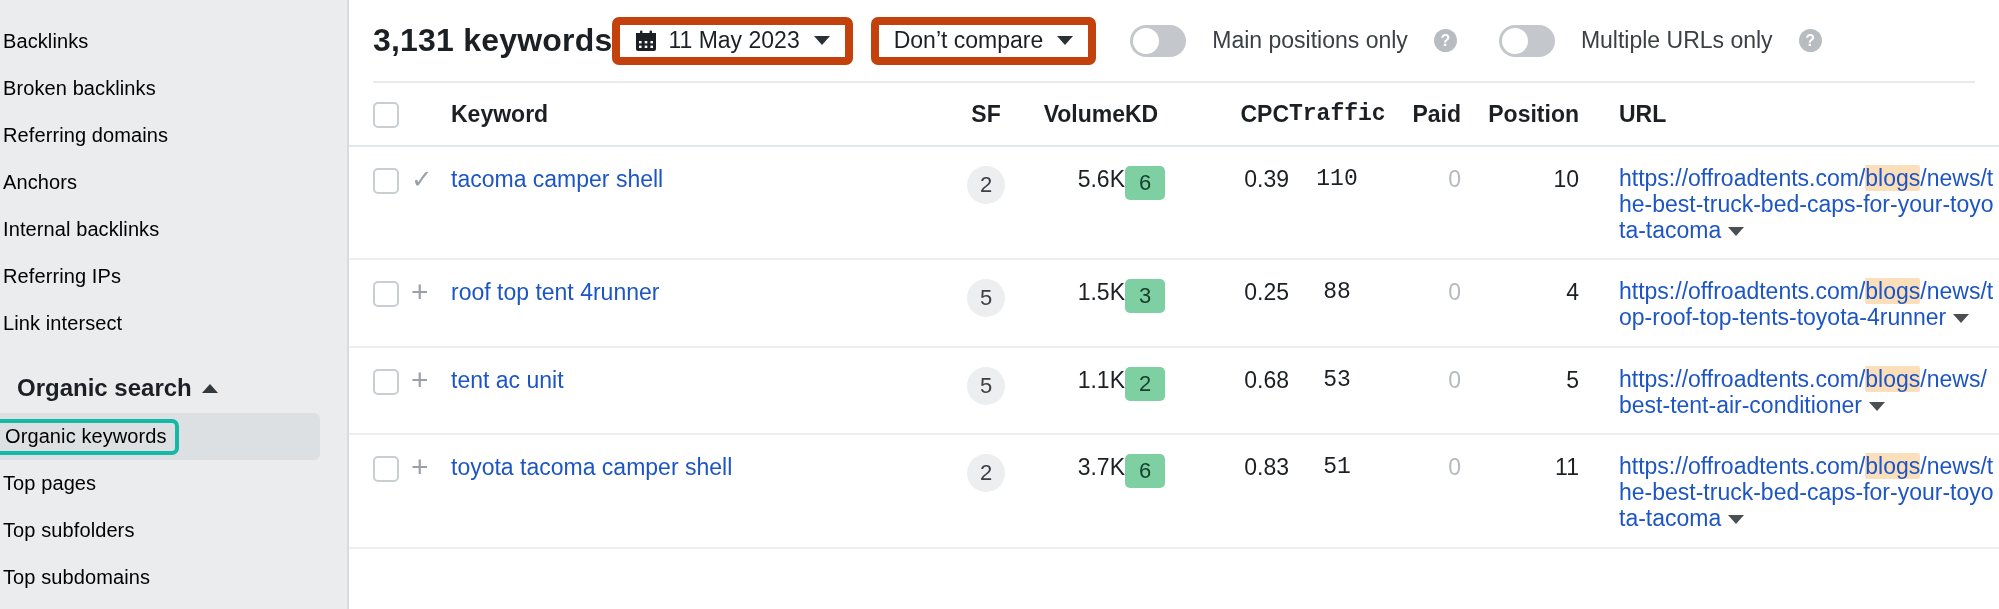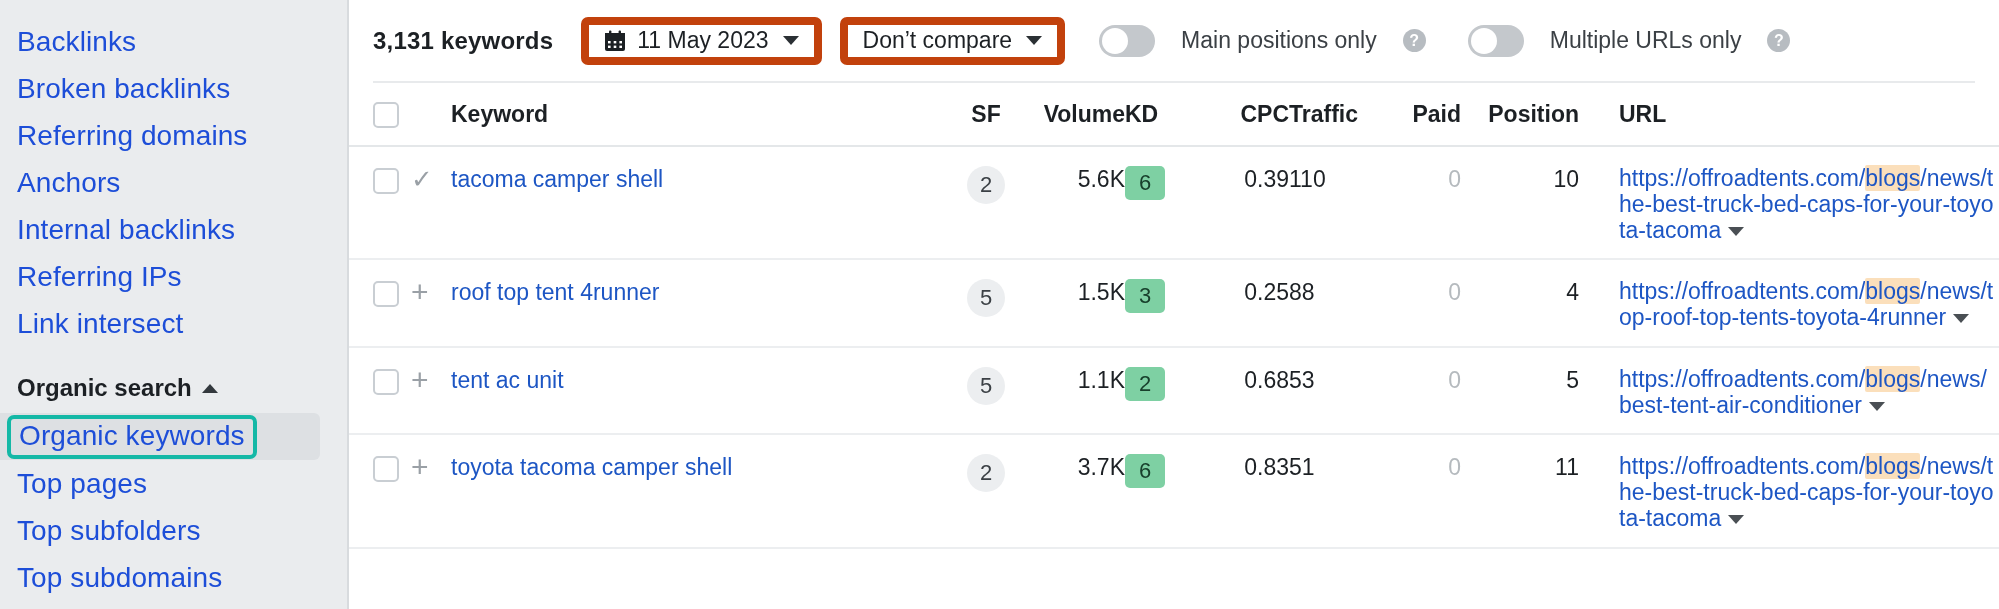--- a/index.html
+++ b/index.html
@@ -25,23 +25,23 @@
     background: #eaecee;
     position: relative;
     padding-top: 0;
     overflow: hidden;
   }
   .sidebar-inner { padding: 0 0 0 0; }
   .side-item {
     height: 47px;
     display: flex;
     align-items: center;
-    padding-left: 17px;
-    font-size: 28px;
-    color: #1d4ed8;
+    padding-left: 3px;
+    font-size: 20px;
+    color: #000000;
     letter-spacing: .1px;
     white-space: nowrap;
     position: relative;
   }
   .side-item.clipped-top { height: 18px; align-items: flex-end; overflow: hidden; }
   .side-section {
     height: 50px;
     display: flex;
     align-items: center;
     padding-left: 17px;
@@ -86,25 +86,24 @@
   }
 
   .toolbar {
     height: 81px;
     display: flex;
     align-items: center;
     padding-left: 24px;
     gap: 0;
   }
   .kw-count {
-    font-size: 24px;
+    font-size: 32px;
     font-weight: bold;
     color: #1c2024;
     letter-spacing: .2px;
-    margin-right: 28px;
     white-space: nowrap;
   }
   .pill {
     height: 48px;
     border: 8px solid #c2410c;
     border-radius: 7px;
     background: #fff;
     display: flex;
     align-items: center;
     padding: 0 15px;
@@ -190,21 +189,21 @@
   }
   .row.data { padding-top: 19px; padding-bottom: 15px; min-height: 75px; }
 
   .c-check { width: 38px; flex: 0 0 38px; padding-top: 2px; }
   .c-plus  { width: 40px; flex: 0 0 40px; }
   .c-kw    { flex: 1 1 auto; min-width: 0; }
   .c-sf    { width: 86px; flex: 0 0 86px; text-align: center; }
   .c-vol   { width: 96px; flex: 0 0 96px; text-align: right; }
   .c-kd    { width: 78px; flex: 0 0 78px; text-align: left; }
   .c-cpc   { width: 86px; flex: 0 0 86px; text-align: right; }
-  .c-traf  { width: 96px; flex: 0 0 96px; text-align: left; }
+  .c-traf  { width: 96px; flex: 0 0 96px; text-align: center; font-family: Liberation Mono, monospace; }
   .c-paid  { width: 76px; flex: 0 0 76px; text-align: right; }
   .c-pos   { width: 118px; flex: 0 0 118px; text-align: right; }
   .c-url   { width: 420px; flex: 0 0 420px; padding-left: 40px; }
 
   .header .c-kw, .header .c-sf, .header .c-vol, .header .c-kd,
   .header .c-cpc, .header .c-traf, .header .c-paid, .header .c-pos,
   .header .c-url {
     font-size: 23px;
     font-weight: bold;
     color: #1c2024;

